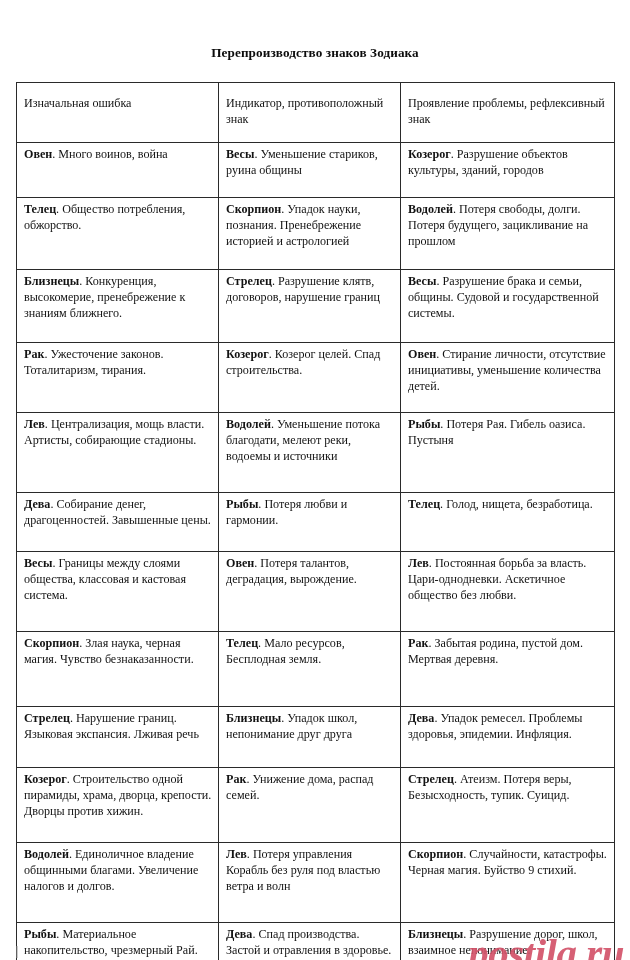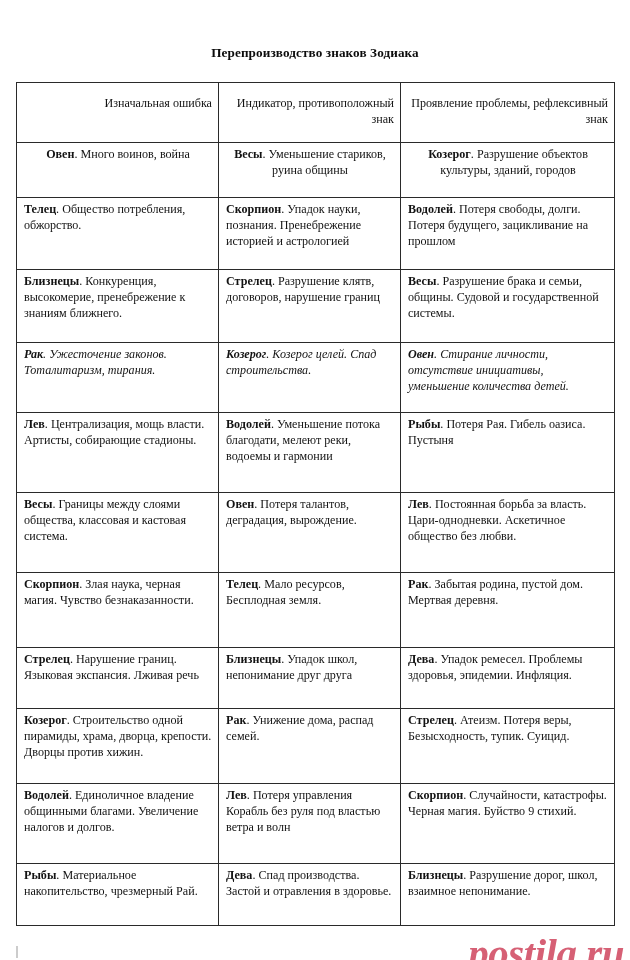--- a/index.html
+++ b/index.html
@@ -69,33 +69,33 @@
 
   tr.header-row td .cell-text {
     font-weight: normal;
   }
 
   .cell-text b {
     font-weight: bold;
   }
 
   
-  tr.r1 td { height: 45px; text-align: center; }
+  tr.r1 td { height: 45px; }
   tr.r2 td { height: 62px; }
   tr.r3 td { height: 63px; }
-  tr.r4 td { height: 60px; font-style: italic; }
+  tr.r4 td { height: 60px; }
   tr.r5 td { height: 70px; }
   tr.r6 td { height: 49px; }
   tr.r7 td { height: 70px; margin-top: 25px; }
   tr.r8 td { height: 65px; }
   tr.r9 td { height: 51px; }
   tr.r10 td { height: 65px; }
   tr.r11 td { height: 70px; }
   tr.r12 td { height: 52px; }
-  tr.hdr td { height: 42px; text-align: right; }
+  tr.hdr td { height: 42px; }
 
   .watermark {
     position: absolute;
     right: 6px;
     bottom: 2px;
     font-family: "Liberation Serif", "DejaVu Serif", serif;
     font-style: italic;
     font-weight: bold;
     font-size: 41px;
     letter-spacing: -0.5px;
@@ -159,24 +159,29 @@
         </tr>
 
         <tr class="r4">
           <td><span class="cell-text"><b>Рак</b><span>. Ужесточение законов. Тоталитаризм, тирания.</span></span></td>
           <td><span class="cell-text"><b>Козерог</b><span>. Козерог целей. Спад строительства.</span></span></td>
           <td><span class="cell-text"><b>Овен</b><span>. Стирание личности, отсутствие инициативы, уменьшение количества детей.</span></span></td>
         </tr>
 
         <tr class="r5">
           <td><span class="cell-text"><b>Лев</b><span>. Централизация, мощь власти. Артисты, собирающие стадионы.</span></span></td>
-          <td><span class="cell-text"><b>Водолей</b><span>. Уменьшение потока благодати, мелеют реки, водоемы и гармонии</span></span></td>
+          <td><span class="cell-text"><b>Водолей</b><span>. Уменьшение потока благодати, мелеют реки, водоемы и источники</span></span></td>
           <td><span class="cell-text"><b>Рыбы</b><span>. Потеря Рая. Гибель оазиса. Пустыня</span></span></td>
         </tr>
 
+        <tr class="r6">
+          <td><span class="cell-text"><b>Дева</b><span>. Собирание денег, драгоценностей. Завышенные цены.</span></span></td>
+          <td><span class="cell-text"><b>Рыбы</b><span>. Потеря любви и гармонии.</span></span></td>
+          <td><span class="cell-text"><b>Телец</b><span>. Голод, нищета, безработица.</span></span></td>
+        </tr>
 
         <tr class="r7">
           <td><span class="cell-text"><b>Весы</b><span>. Границы между слоями общества, классовая и кастовая система.</span></span></td>
           <td><span class="cell-text"><b>Овен</b><span>. Потеря талантов, деградация, вырождение.</span></span></td>
           <td><span class="cell-text"><b>Лев</b><span>. Постоянная борьба за власть. Цари-однодневки. Аскетичное общество без любви.</span></span></td>
         </tr>
 
         <tr class="r8">
           <td><span class="cell-text"><b>Скорпион</b><span>. Злая наука, черная магия. Чувство безнаказанности.</span></span></td>
           <td><span class="cell-text"><b>Телец</b><span>. Мало ресурсов, Бесплодная земля.</span></span></td>

